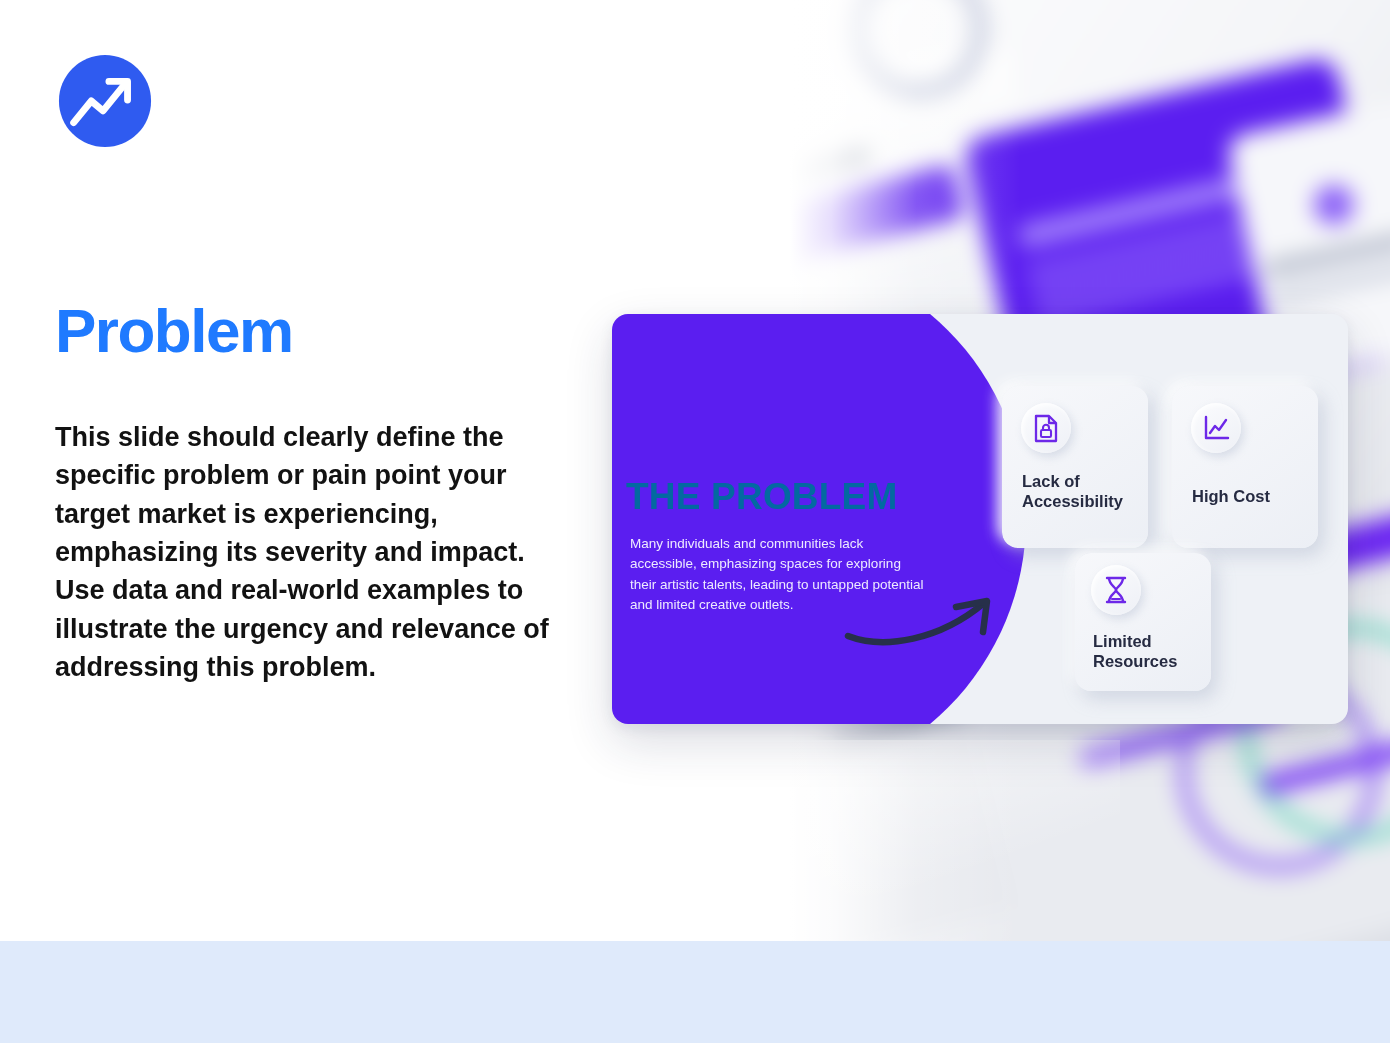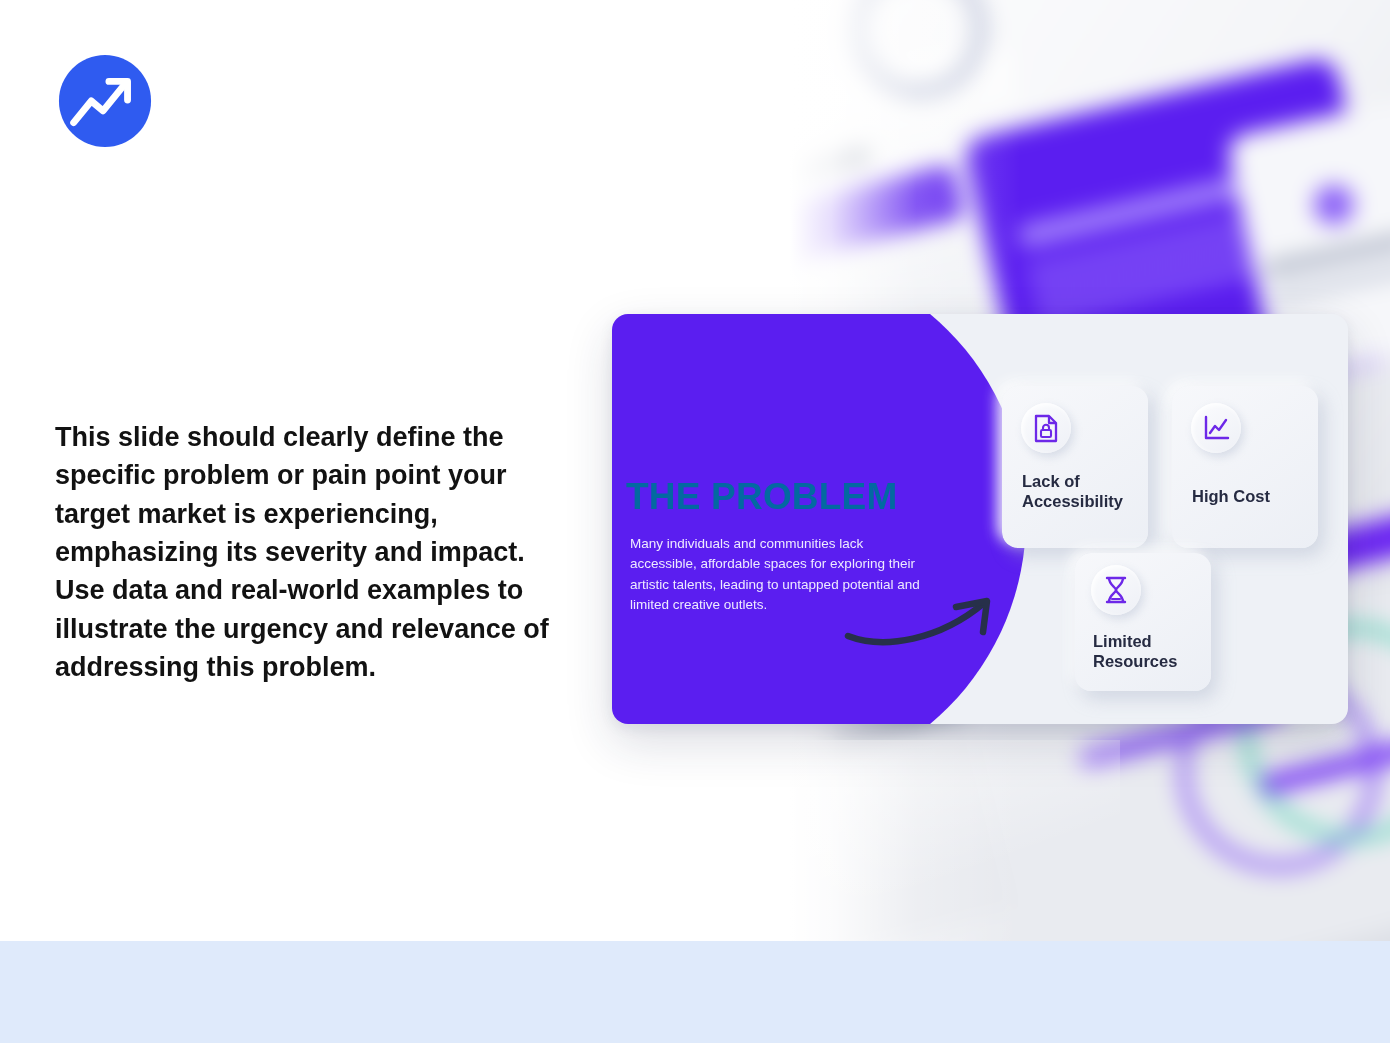--- a/index.html
+++ b/index.html
@@ -184,32 +184,33 @@
   <div class="left-col">
 
     <div class="logo-row">
       <svg class="logo-mark" viewBox="0 0 100 100">
         <circle cx="50" cy="50" r="47" fill="#2f5bf0"></circle>
         <path d="M18 72 L36 50 L48 60 L70 33" fill="none" stroke="#ffffff" stroke-width="7" stroke-linecap="round" stroke-linejoin="round"></path>
         <path d="M54 30 L73 30 L73 49" fill="none" stroke="#ffffff" stroke-width="7" stroke-linecap="round" stroke-linejoin="round"></path>
       </svg>
     </div>
 
+    <h1 class="page-title">Problem</h1>
 
     <div class="body-copy">
       <p>This slide should clearly define the specific problem or pain point your target market is experiencing, emphasizing its severity and impact.</p>
       <p>Use data and real-world examples to illustrate the urgency and relevance of addressing this problem.</p>
     </div>
   </div>
 
   <div class="slide-card">
     <div class="slide-blob"></div>
 
     <div class="slide-heading">THE PROBLEM</div>
-    <div class="slide-sub">Many individuals and communities lack accessible, affordable spaces for exploring their artistic talents, leading to untapped potential and limited creative outlets.</div>
+    <div class="slide-sub">Many individuals and communities lack accessible, emphasizing spaces for exploring their artistic talents, leading to untapped potential and limited creative outlets.</div>
 
     <svg class="arrow" viewBox="0 0 164 55">
       <path d="M4 42 C40 56, 96 46, 140 9" fill="none" stroke="#27304a" stroke-width="6.5" stroke-linecap="round"></path>
       <path d="M112 13 L143 7 L139 38" fill="none" stroke="#27304a" stroke-width="6.5" stroke-linecap="round" stroke-linejoin="round"></path>
     </svg>
 
     <div class="tile tile-a">
       <div class="tile-icon-wrap">
         <svg width="26" height="29" viewBox="0 0 26 29">
           <path d="M3 2 H16 L23 9 V27 H3 Z" fill="none" stroke="#6d28e8" stroke-width="2.3" stroke-linejoin="round"></path>

